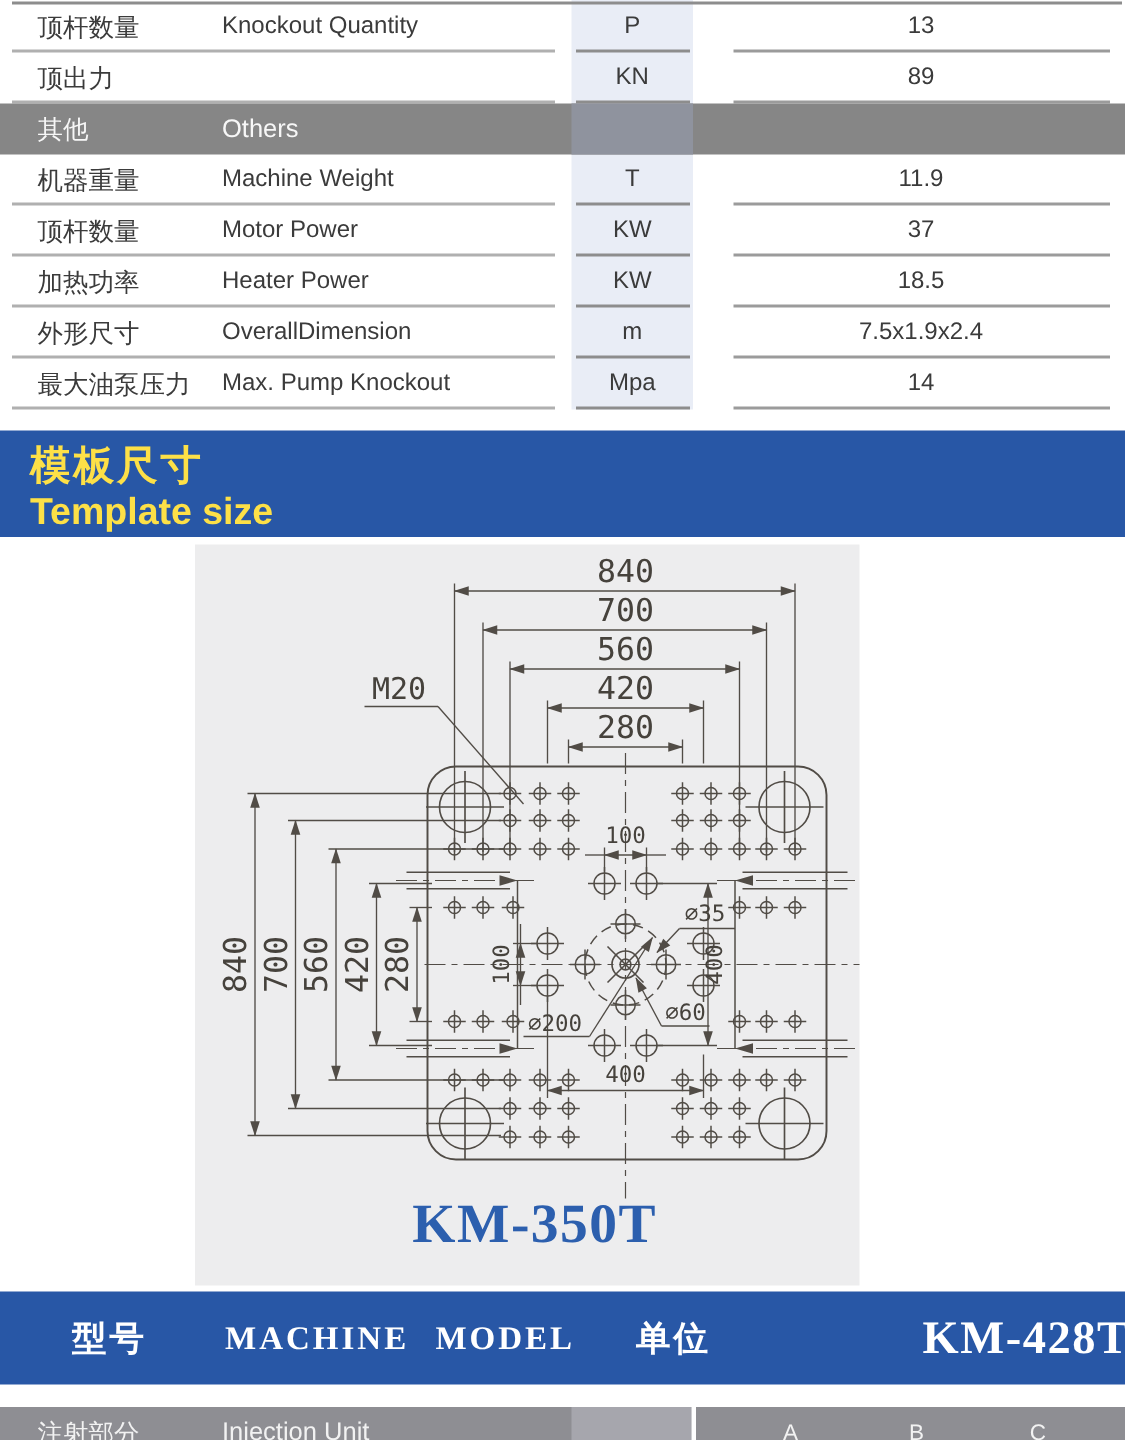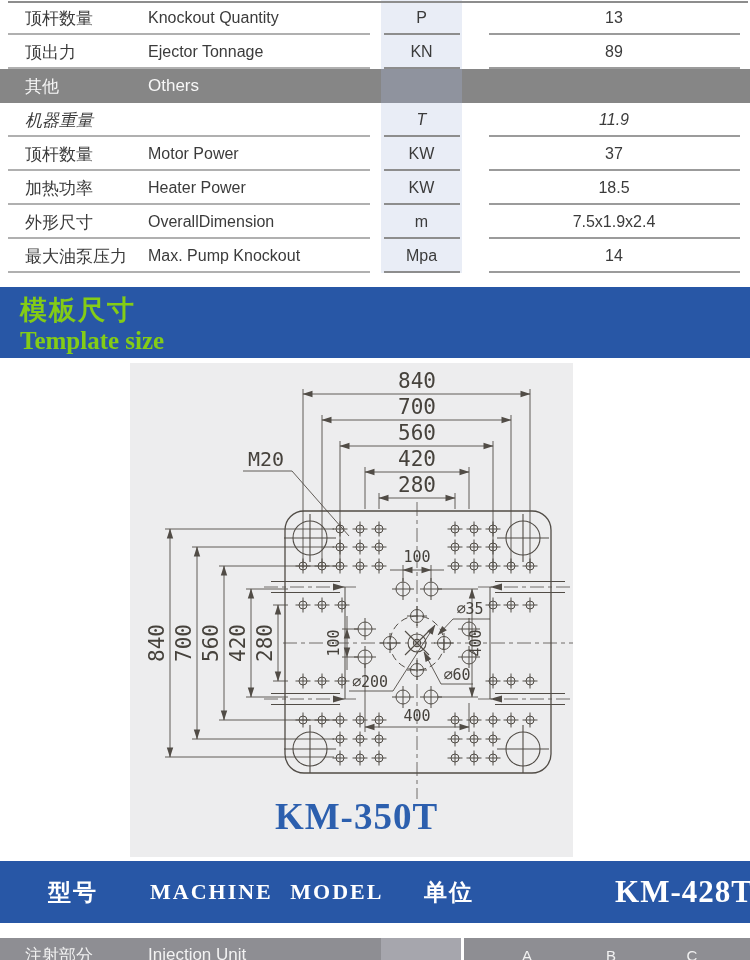--- a/index.html
+++ b/index.html
@@ -17,21 +17,21 @@
   .val-cell{left:488px;width:252px;justify-content:center;font-size:16px;}
   .b1,.b2,.b3{position:absolute;bottom:0;height:2px;}
   .b1{left:8px;width:362px;background:#b0b0b0;}
   .b2{left:384px;width:76px;background:#8d8d8d;}
   .b3{left:489px;width:251px;background:#9b9b9b;}
   .section-row{background:#868686;}
   .section-row .cell{color:#f7f7f7;}
   .section-row .en-cell{font-size:17px;}
   .section-unit{position:absolute;left:381px;top:0;width:81px;height:34px;background:#8f939e;}
   
-  #banner{position:absolute;left:0;top:287px;width:750px;height:71px;background:#2857a6;color:#84cc16;font-family:Liberation Serif, serif;}
+  #banner{position:absolute;left:0;top:287px;width:750px;height:71px;background:#2857a6;color:#fde047;}
   #banner .t-cn{position:absolute;left:20px;top:5px;font-size:27px;font-weight:bold;letter-spacing:2px;}
   #banner .t-en{position:absolute;left:20px;top:40px;font-size:25px;font-weight:bold;text-align:right;}
   
   #panel{position:absolute;left:130px;top:363px;width:443px;height:494px;background:#ededee;}
   #panel svg{position:absolute;left:0;top:0;}
   .cad-line{stroke:#514c46;fill:none;}
   .cad-txt{fill:#46423c;font-family:"DejaVu Sans Mono",monospace;}
   #model-350{position:absolute;left:130px;top:795px;width:443px;text-align:center;padding-left:10px;box-sizing:border-box;
     font-family:"Liberation Serif","DejaVu Serif",serif;font-weight:bold;font-size:37px;color:#2c5fae;letter-spacing:1px;}
   
@@ -64,37 +64,37 @@
       <span class="cell cn-cell">顶杆数量</span>
       <span class="cell en-cell">Knockout Quantity</span>
       <span class="cell unit-cell">P</span>
       <span class="cell val-cell">13</span>
       <i class="b1"></i>
       <i class="b2"></i>
       <i class="b3"></i>
     </div>
     <div class="srow" style="top: 35px;">
       <span class="cell cn-cell">顶出力</span>
-      <span class="cell en-cell">Ejector Tonnage</span>
       <span class="cell unit-cell">KN</span>
       <span class="cell val-cell">89</span>
       <i class="b1"></i>
       <i class="b2"></i>
       <i class="b3"></i>
     </div>
     <div class="srow section-row" style="top: 69px;">
       <div class="section-unit"></div>
       <span class="cell cn-cell">其他</span>
       <span class="cell en-cell">Others</span>
       <span class="cell unit-cell"></span>
       <span class="cell val-cell"></span>
 
     </div>
-    <div class="srow" style="top: 103px; font-style: italic;">
+    <div class="srow" style="top: 103px;">
       <span class="cell cn-cell">机器重量</span>
+      <span class="cell en-cell">Machine Weight</span>
       <span class="cell unit-cell">T</span>
       <span class="cell val-cell">11.9</span>
       <i class="b1"></i>
       <i class="b2"></i>
       <i class="b3"></i>
     </div>
     <div class="srow" style="top: 137px;">
       <span class="cell cn-cell">顶杆数量</span>
       <span class="cell en-cell">Motor Power</span>
       <span class="cell unit-cell">KW</span>

